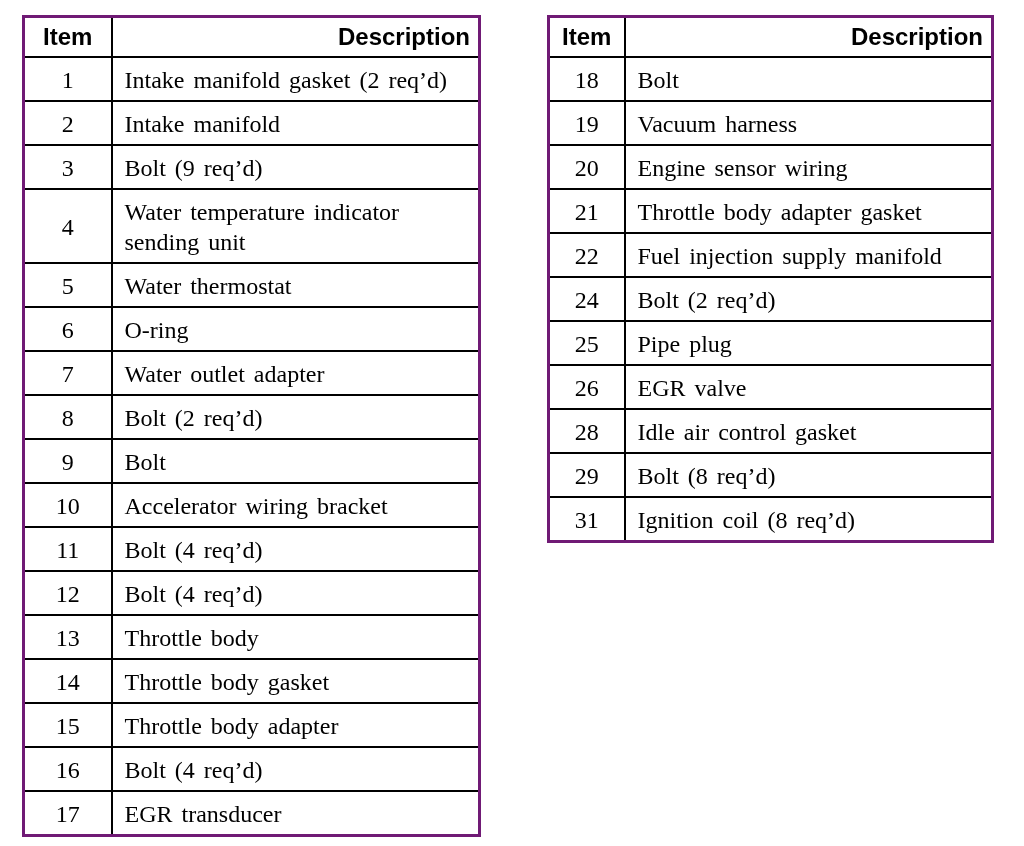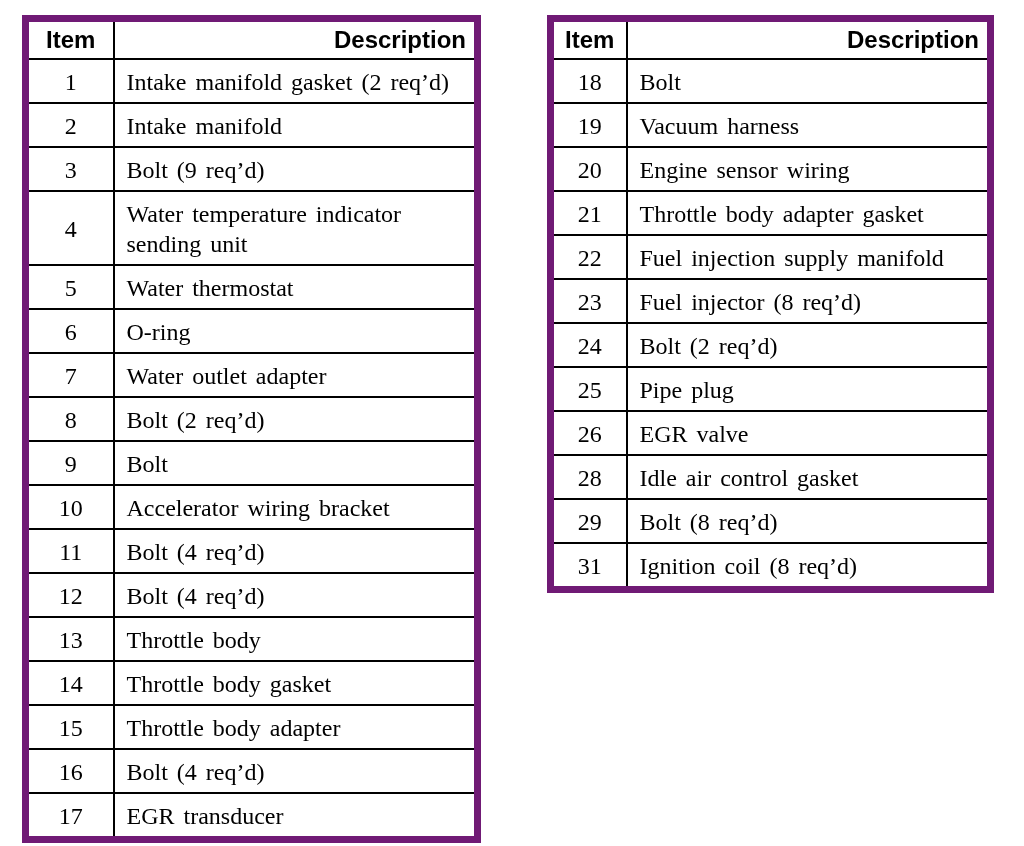--- a/index.html
+++ b/index.html
@@ -15,21 +15,21 @@
     padding: 15px 0 0 22px;
     display: flex;
     align-items: flex-start;
     gap: 66px;
     font-family: "Liberation Serif", serif;
     color: #000000;
   }
   table.parts-table {
     border-collapse: collapse;
     table-layout: fixed;
-    border: 7px solid #701a75;
+    border: 3px solid #701a75;
   }
   table.parts-table th,
   table.parts-table td {
     border: 2px solid #000000;
     box-sizing: border-box;
     vertical-align: middle;
   }
   table.left-table  { width: 459px; }
   table.right-table { width: 447px; }
   table.left-table  col.col-item { width: 88px; }
@@ -178,24 +178,20 @@
         </tr>
         <tr>
           <td class="item-cell">21</td>
           <td class="desc-cell">Throttle body adapter gasket</td>
         </tr>
         <tr>
           <td class="item-cell">22</td>
           <td class="desc-cell">Fuel injection supply manifold</td>
         </tr>
         <tr>
-          <td class="item-cell">23</td>
-          <td class="desc-cell">Fuel injector (8 req’d)</td>
-        </tr>
-        <tr>
           <td class="item-cell">24</td>
           <td class="desc-cell">Bolt (2 req’d)</td>
         </tr>
         <tr>
           <td class="item-cell">25</td>
           <td class="desc-cell">Pipe plug</td>
         </tr>
         <tr>
           <td class="item-cell">26</td>
           <td class="desc-cell">EGR valve</td>

